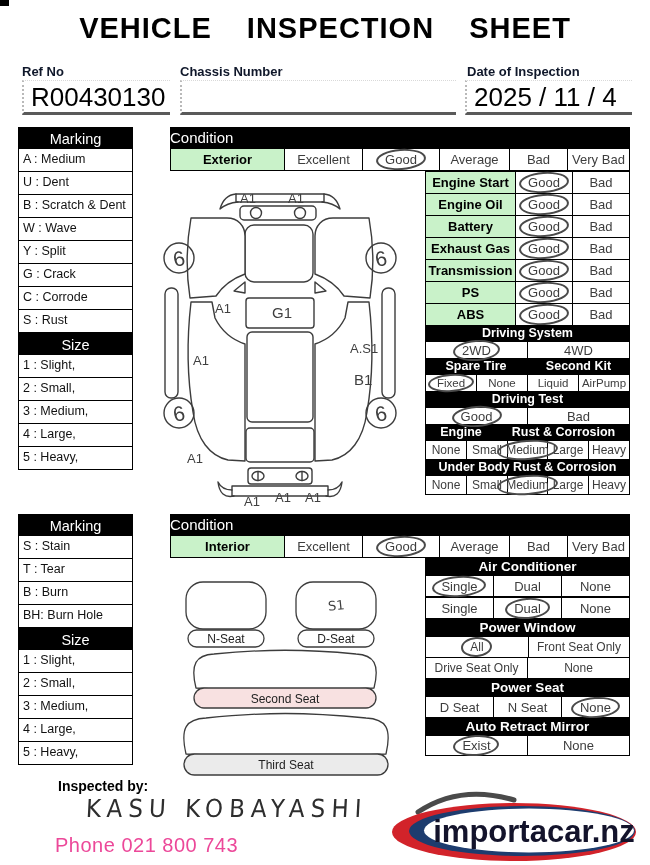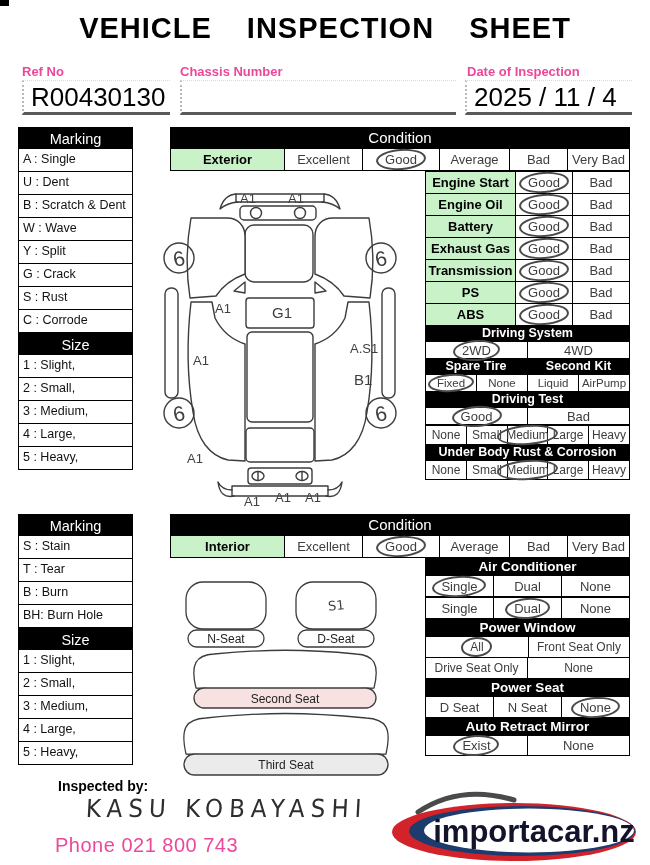--- a/index.html
+++ b/index.html
@@ -3,32 +3,32 @@
 <meta charset="utf-8">
 <style>
   *{margin:0;padding:0;box-sizing:border-box}
   html,body{background:#fff}
   #page{position:relative;width:650px;height:865px;background:#fff;overflow:hidden;
         font-family:"Liberation Sans",sans-serif;color:#000}
   .abs{position:absolute}
   .scan-mark{position:absolute;left:0;top:0;width:9px;height:6px;background:#000}
   .title{position:absolute;left:0;right:0;top:12px;text-align:center;font-size:29px;
          font-weight:bold;letter-spacing:1px;word-spacing:26px}
-  .flabel{position:absolute;font-size:13px;font-weight:bold;color:#ec4899}
+  .flabel{position:absolute;font-size:13px;font-weight:bold;color:#0f172a}
   .fbox{position:absolute;height:35px;border-left:2px dotted #b9b9b9;border-top:1px dotted #d9d9d9;
         border-bottom:3px solid #5a5a5a;font-size:26px;padding:1px 0 0 7px;white-space:nowrap}
   
   .leg{position:absolute;width:115px}
   .leg .hd{height:22px;line-height:22px;background:#000;color:#fff;text-align:center;
            font-size:14.5px;border:1px solid #000}
   .leg .rw{height:23px;line-height:21px;border:1px solid #000;border-top:0;background:#fff;
            font-size:12.5px;padding-left:4px;white-space:nowrap;overflow:hidden;color:#111}
   
   .cbar{position:absolute;width:460px;height:21px;line-height:21px;background:#000;color:#fff;
-        text-align:center;font-size:15px}
+        font-size:15px}
   .row{display:flex}
   .cell{border:1px solid #000;margin-left:-1px;height:23px;background:#fff;color:#3d3d3d;
         font-size:13px;display:flex;align-items:center;justify-content:center;
         white-space:nowrap;overflow:visible}
   .row .cell:first-child{margin-left:0}
   .glabel{background:#c9f2c9;color:#000;font-weight:bold}
   .col{position:absolute;width:205px}
   .sub-h{height:15px;line-height:15px;background:#000;color:#fff;font-weight:bold;
          font-size:12.5px;text-align:center}
   .sub-h.split{display:flex}
@@ -61,28 +61,28 @@
 
   <div class="flabel" style="left:22px;top:64px">Ref No</div>
   <div class="fbox" style="left:22px;top:80px;width:148px">R00430130</div>
   <div class="flabel" style="left:180px;top:64px">Chassis Number</div>
   <div class="fbox" style="left:180px;top:80px;width:276px"></div>
   <div class="flabel" style="left:467px;top:64px">Date of Inspection</div>
   <div class="fbox" style="left:465px;top:80px;width:167px">2025 / 11 / 4</div>
 
   <div class="leg" style="left:18px;top:127px">
     <div class="hd">Marking</div>
-    <div class="rw">A : Single</div>
+    <div class="rw">A : Medium</div>
     <div class="rw">U : Dent</div>
     <div class="rw">B : Scratch &amp; Dent</div>
     <div class="rw">W : Wave</div>
     <div class="rw">Y : Split</div>
     <div class="rw">G : Crack</div>
+    <div class="rw">C : Corrode</div>
     <div class="rw">S : Rust</div>
-    <div class="rw">C : Corrode</div>
     <div class="hd">Size</div>
     <div class="rw">1 : Slight,</div>
     <div class="rw">2 : Small,</div>
     <div class="rw">3 : Medium,</div>
     <div class="rw">4 : Large,</div>
     <div class="rw">5 : Heavy,</div>
   </div>
 
   <div class="leg" style="left:18px;top:514px">
     <div class="hd">Marking</div>
@@ -264,20 +264,24 @@
       </div>
     <div class="sub-h">Driving Test</div>
     <div class="row h18">
         <div class="cell" style="width:103px">
           <span class="opt circled">Good</span>
         </div>
         <div class="cell" style="width:103px">
           <span class="opt">Bad</span>
         </div>
       </div>
+    <div class="sub-h split">
+        <span style="width:72px">Engine</span>
+        <span style="width:133px">Rust &amp; Corrosion</span>
+      </div>
     <div class="row h20">
         <div class="cell" style="width:42px">
           <span class="opt">None</span>
         </div>
         <div class="cell" style="width:42px">
           <span class="opt">Small</span>
         </div>
         <div class="cell" style="width:41px">
           <span class="opt circled">Medium</span>
         </div>

